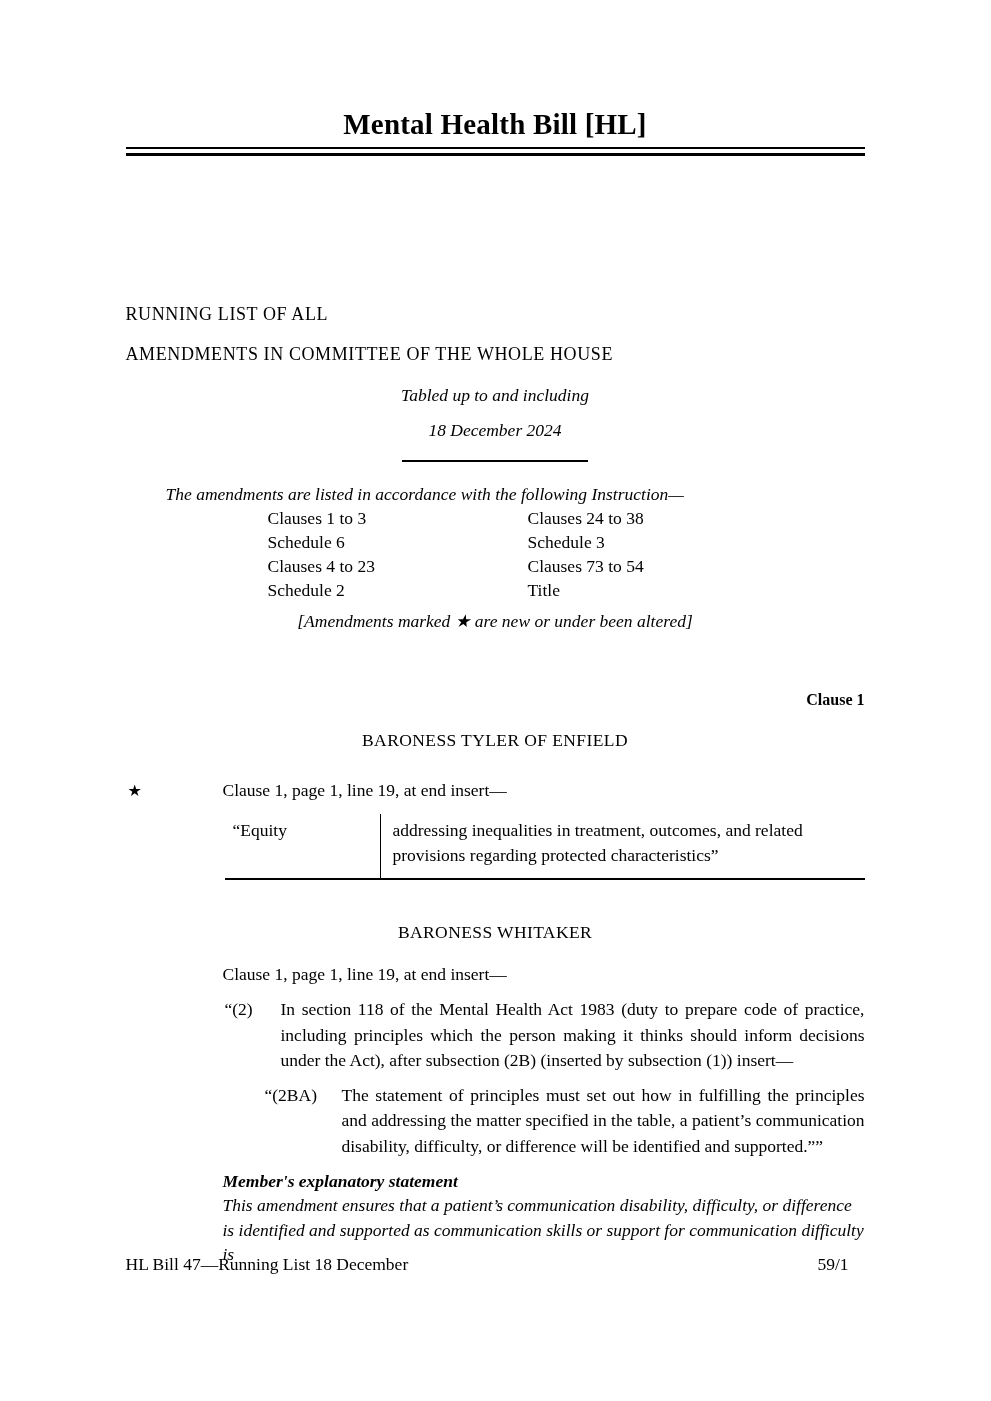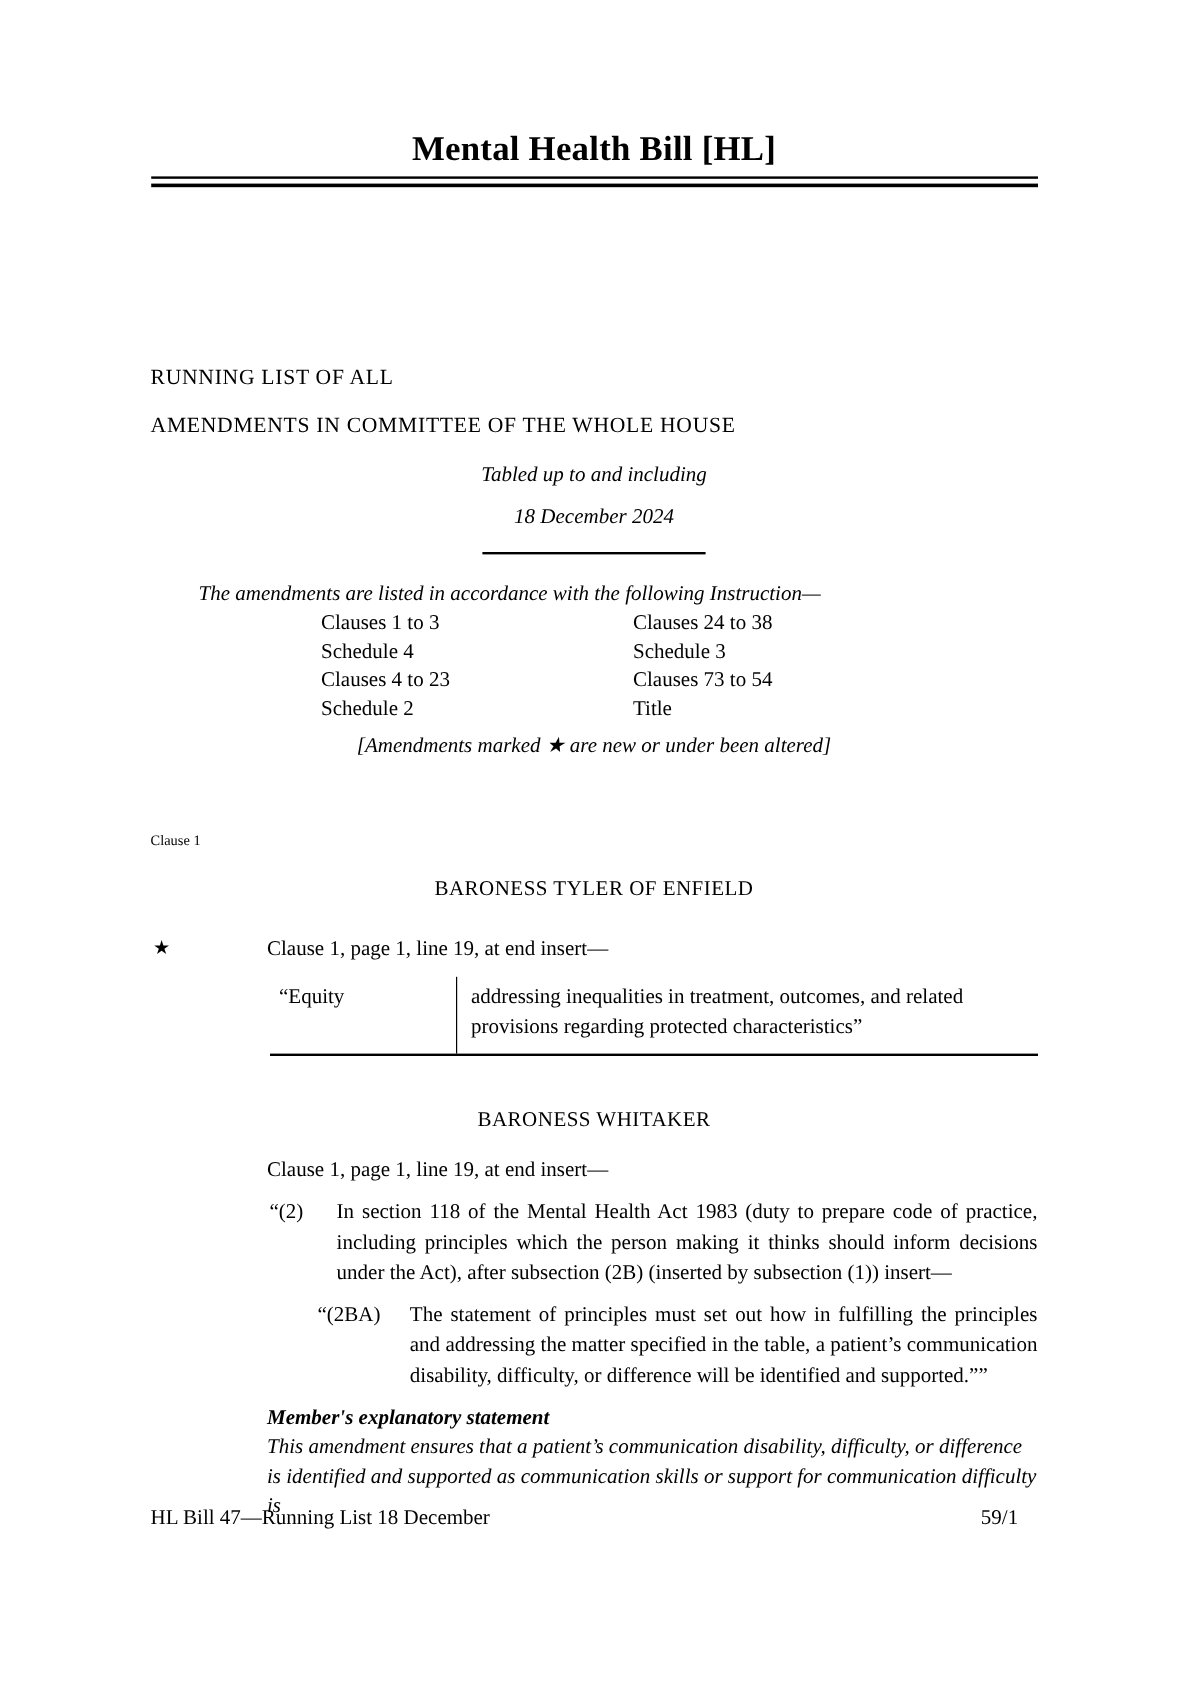--- a/index.html
+++ b/index.html
@@ -62,23 +62,23 @@
   }
   .cols-row .col-left { width: 260px; }
   .star-note {
     margin-top: 7px;
     font-style: italic;
     text-align: center;
     line-height: 24px;
   }
   .clause-heading {
     margin-top: 55px;
-    font-weight: normal;
-    font-size: 12px;
-    text-align: left;
+    font-weight: bold;
+    font-size: 16px;
+    text-align: right;
     line-height: 24px;
   }
   .sponsor {
     text-align: center;
     letter-spacing: 0.4px;
     line-height: 24px;
   }
   .sponsor-1 { margin-top: 16px; }
   .sponsor-2 { margin-top: 40px; }
   .amendment-line {
@@ -170,21 +170,21 @@
 
   <div class="short-rule"></div>
 
   <div class="instruction-intro">The amendments are listed in accordance with the following Instruction—</div>
 
   <div class="cols-row">
     <span class="col-left">Clauses 1 to 3</span>
     <span class="col-right">Clauses 24 to 38</span>
   </div>
   <div class="cols-row">
-    <span class="col-left">Schedule 4</span>
+    <span class="col-left">Schedule 6</span>
     <span class="col-right">Schedule 3</span>
   </div>
   <div class="cols-row">
     <span class="col-left">Clauses 4 to 23</span>
     <span class="col-right">Clauses 73 to 54</span>
   </div>
   <div class="cols-row">
     <span class="col-left">Schedule 2</span>
     <span class="col-right">Title</span>
   </div>

